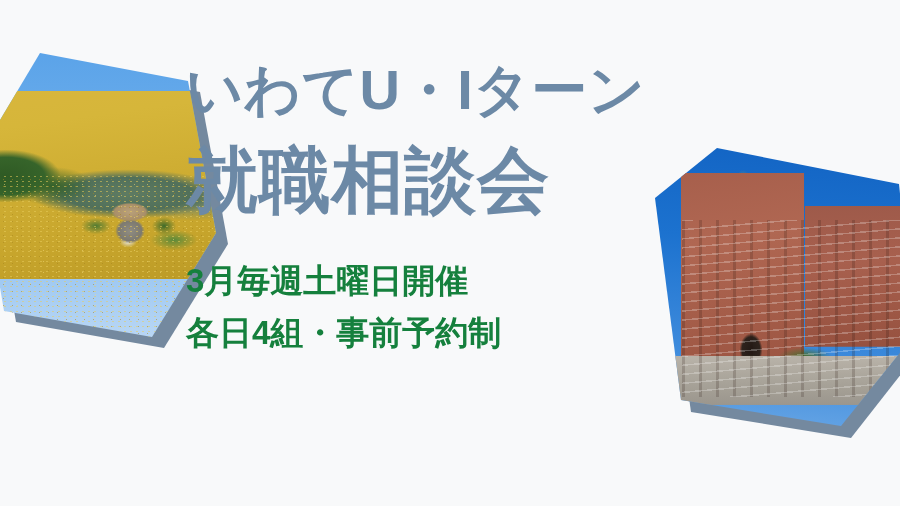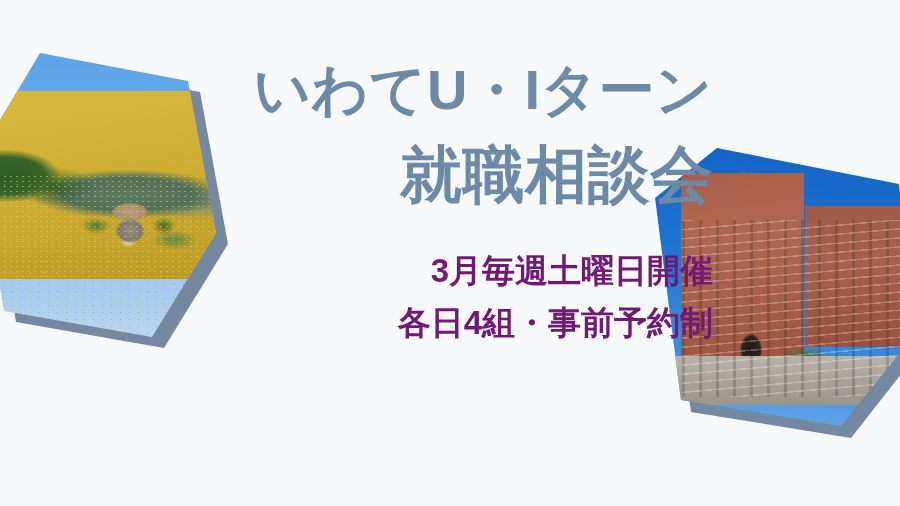--- a/index.html
+++ b/index.html
@@ -132,39 +132,39 @@
       repeating-linear-gradient(90deg, rgba(40,20,15,.22) 0 3px, rgba(40,20,15,0) 3px 17px);
     background-size:100% 100%, 100% 100%;
     opacity:.85;
   }
 
   
   .text-block {
     position:absolute; left:186px; top:0;
     width:527px; height:506px;
     display:flex; flex-direction:column;
-    align-items:flex-end; justify-content:flex-start;
+    align-items:flex-start; justify-content:flex-start;
     padding-top:62px;
   }
 
   .headline {
     font-weight:700;
     color:#6c89a6;
     letter-spacing:.01em;
     line-height:1;
     white-space:nowrap;
     text-align:center;
   }
   .headline-1 { font-size:56px; }
-  .headline-2 { font-size:62px; margin-top:26px; }
+  .headline-2 { font-size:72px; margin-top:26px; }
   .headline-3 { font-size:54px; margin-top:26px; }
 
   .subline {
     font-weight:700;
-    color:#701a75;
+    color:#15803d;
     font-size:33px;
     line-height:1;
     white-space:nowrap;
     text-align:center;
   }
   .subline-1 { margin-top:48px; }
   .subline-2 { margin-top:19px; }
 </style>
 </head>
 <body>

